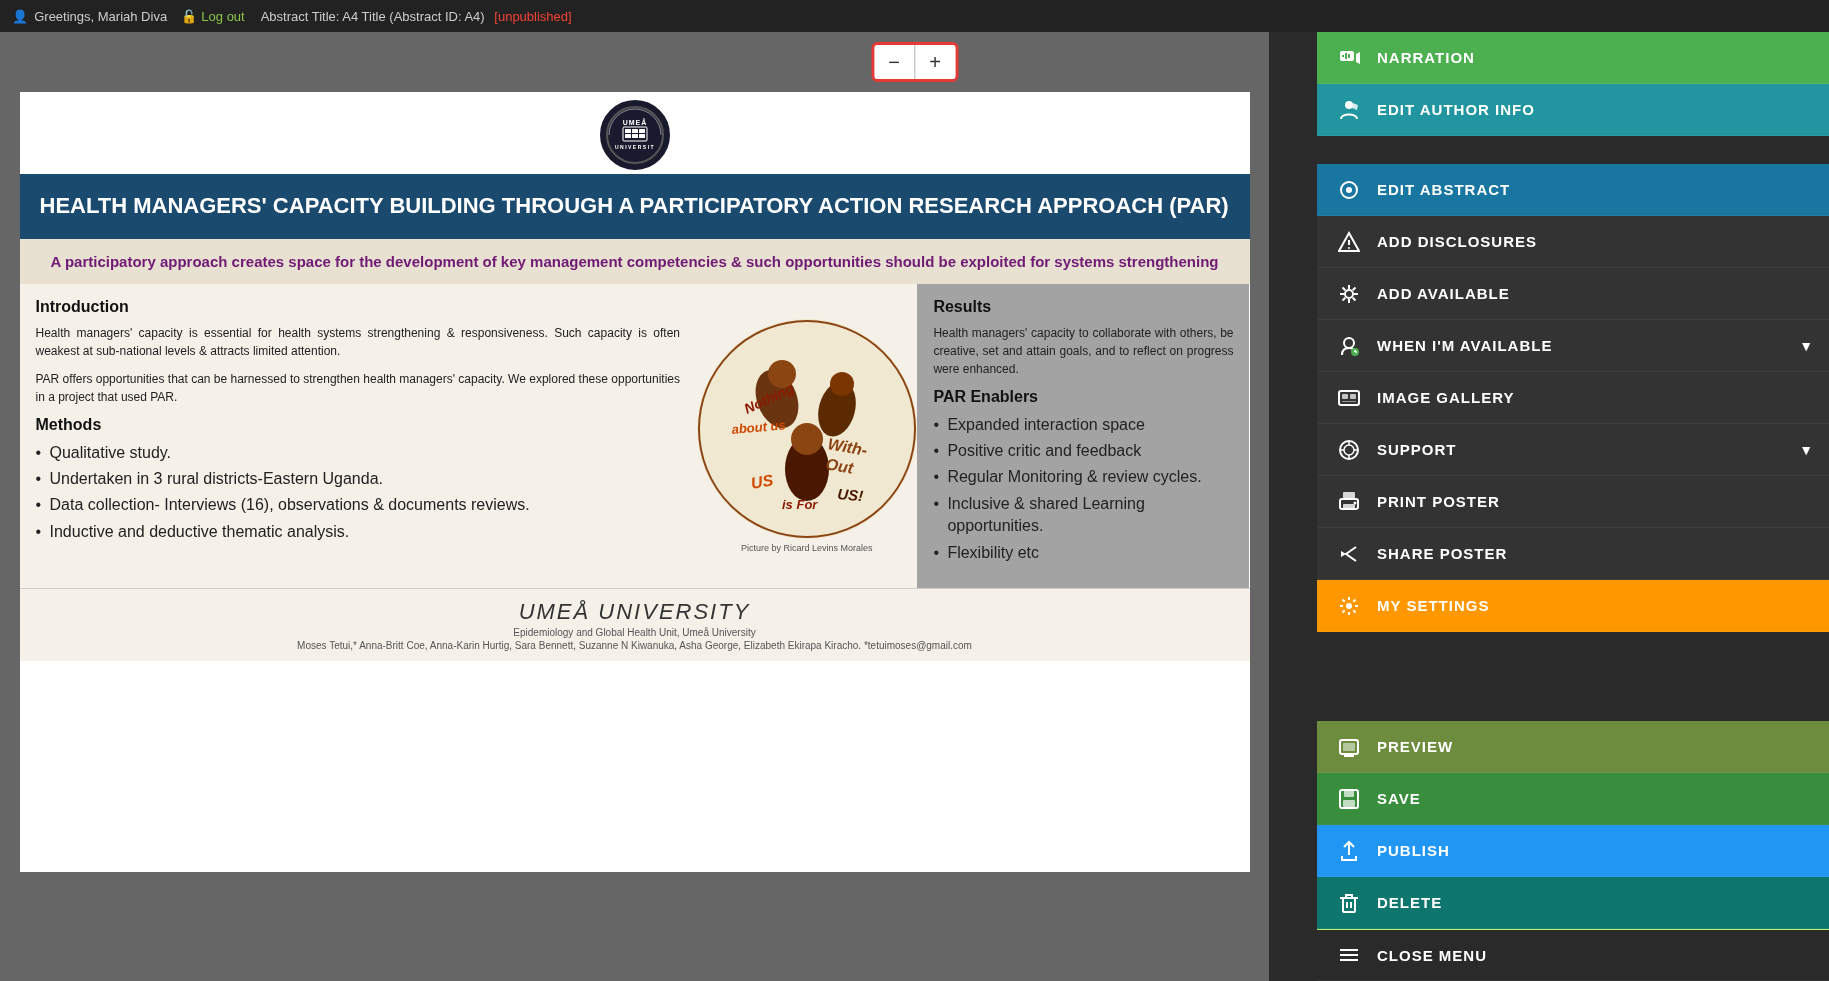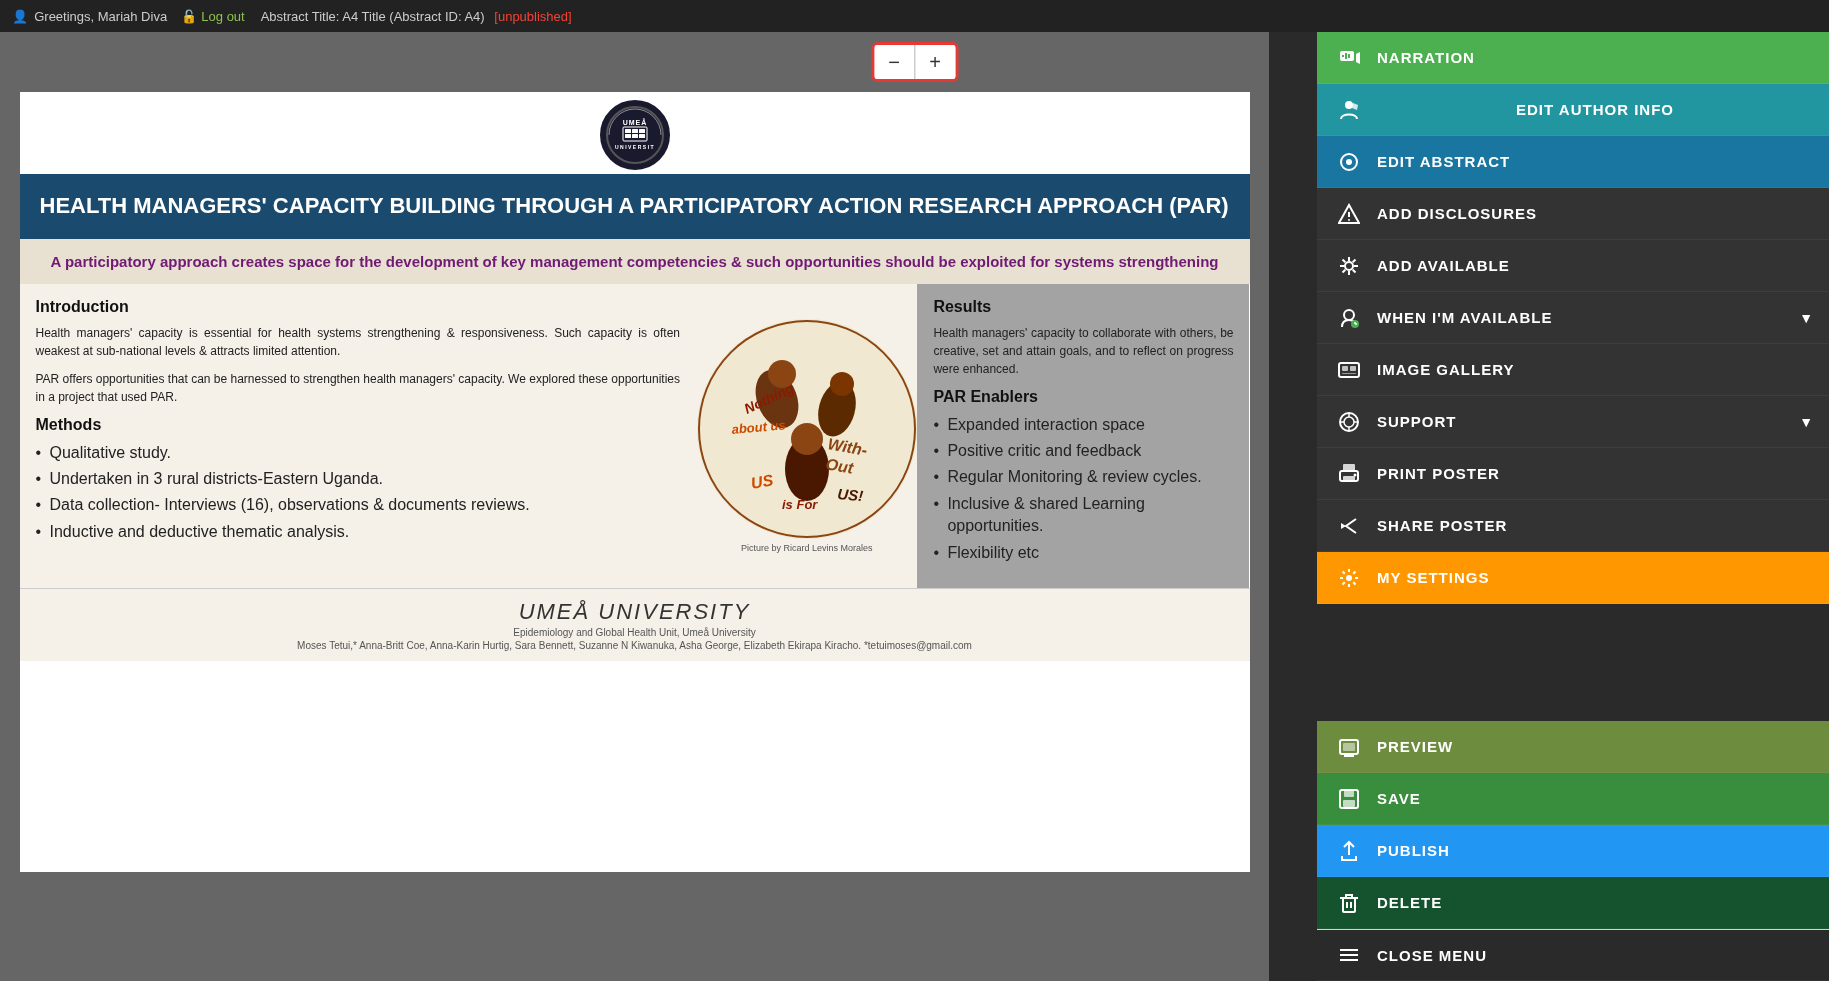--- a/index.html
+++ b/index.html
@@ -208,22 +208,22 @@
       flex: 1;
     }
 
     .sidebar-item .arrow {
       color: #fff;
       font-size: 14px;
     }
 
     
     .bg-green { background: #4caf50; }
-    .bg-teal { background: #2196a0; text-align: center; }
-    .bg-blue-dark { background: #1976a0; }
+    .bg-teal { background: #2196a0; }
+    .bg-blue-dark { background: #1976a0; margin-top: 28px; }
     .bg-dark { background: #333; }
     .bg-orange { background: #ff9800; }
 
     .sidebar-spacer {
       flex: 1;
       background: #2a2a2a;
     }
 
     .poster-body-wrapper {
       display: flex;
@@ -553,21 +553,21 @@
       <span class="icon">
         <svg width="22" height="22" viewBox="0 0 22 22" fill="none">
           <path d="M11 2 L11 15" stroke="white" stroke-width="2"></path>
           <path d="M6 7 L11 2 L16 7" stroke="white" stroke-width="2" fill="none"></path>
           <path d="M4 16 L4 20 L18 20 L18 16" stroke="white" stroke-width="2" fill="none"></path>
         </svg>
       </span>
       <span class="label">PUBLISH</span>
     </div>
 
-    <div class="sidebar-item" style="background:#14532d;">
+    <div class="sidebar-item" style="background:#0f766e;">
       <span class="icon">
         <svg width="22" height="22" viewBox="0 0 22 22" fill="none">
           <rect x="5" y="6" width="12" height="14" rx="1" stroke="white" stroke-width="2" fill="none"></rect>
           <line x1="9" y1="10" x2="9" y2="16" stroke="white" stroke-width="2"></line>
           <line x1="13" y1="10" x2="13" y2="16" stroke="white" stroke-width="2"></line>
           <line x1="2" y1="6" x2="20" y2="6" stroke="white" stroke-width="2"></line>
           <path d="M8 6 L8 3 L14 3 L14 6" stroke="white" stroke-width="2" fill="none"></path>
         </svg>
       </span>
       <span class="label">DELETE</span>

